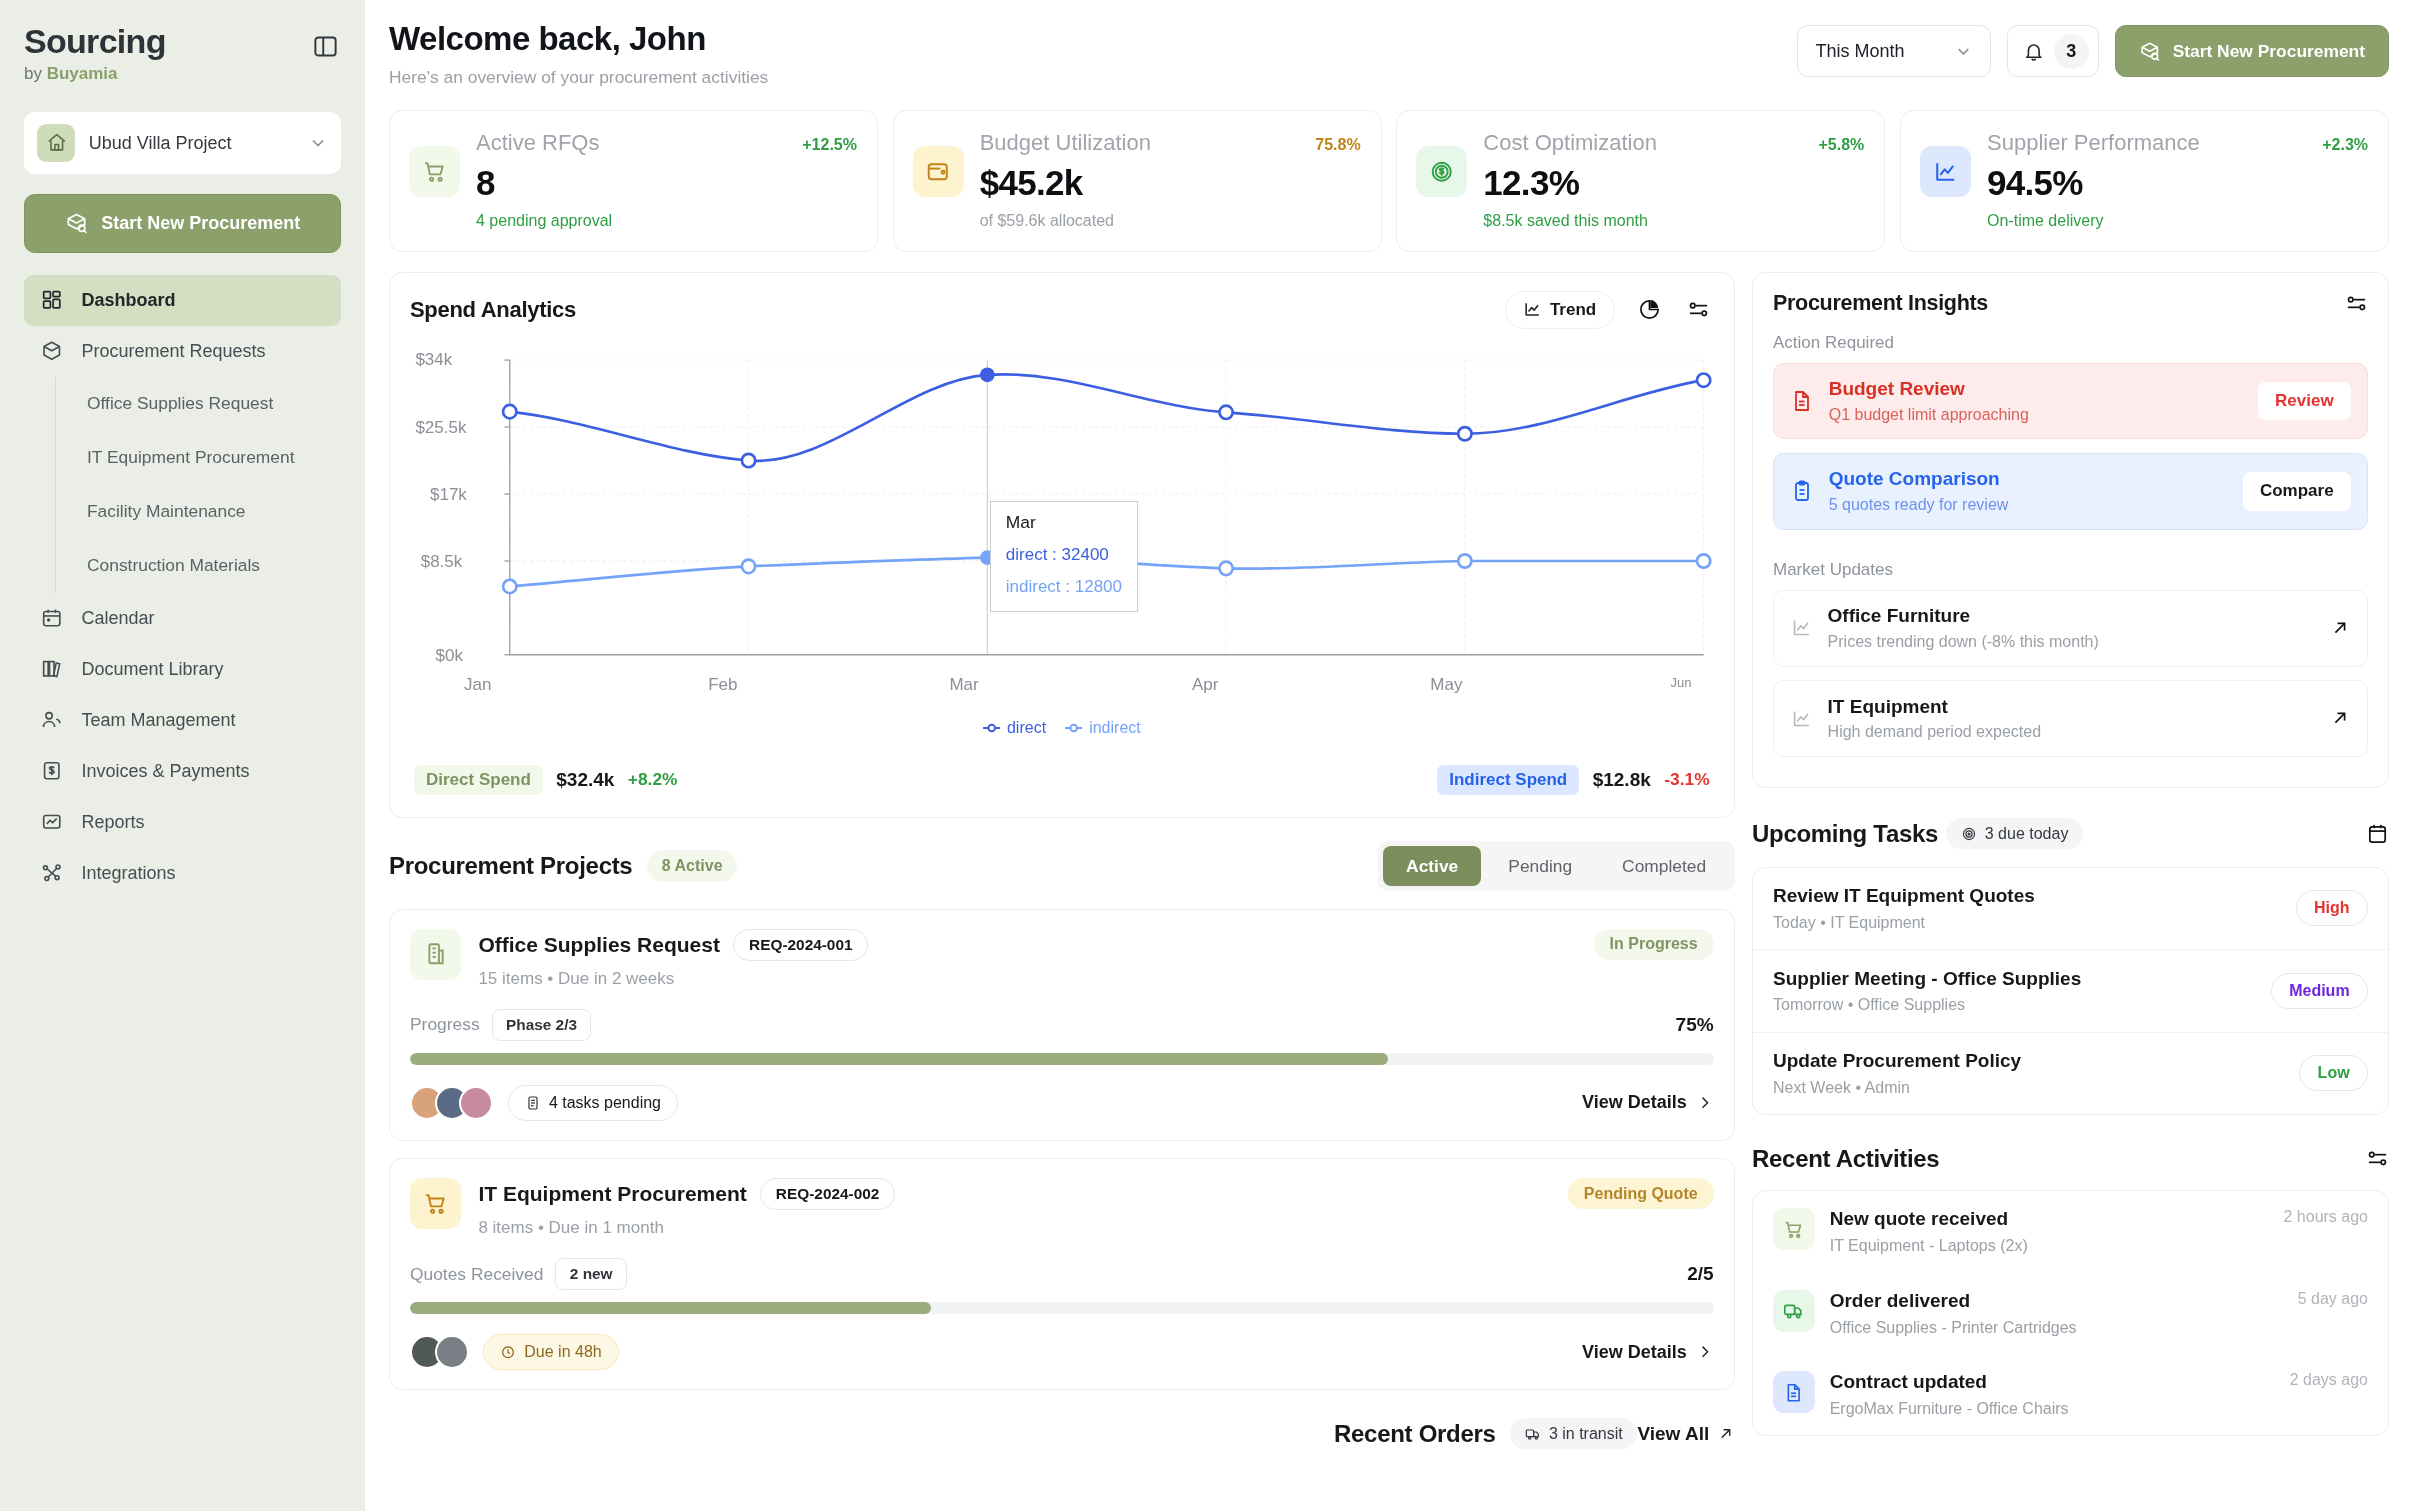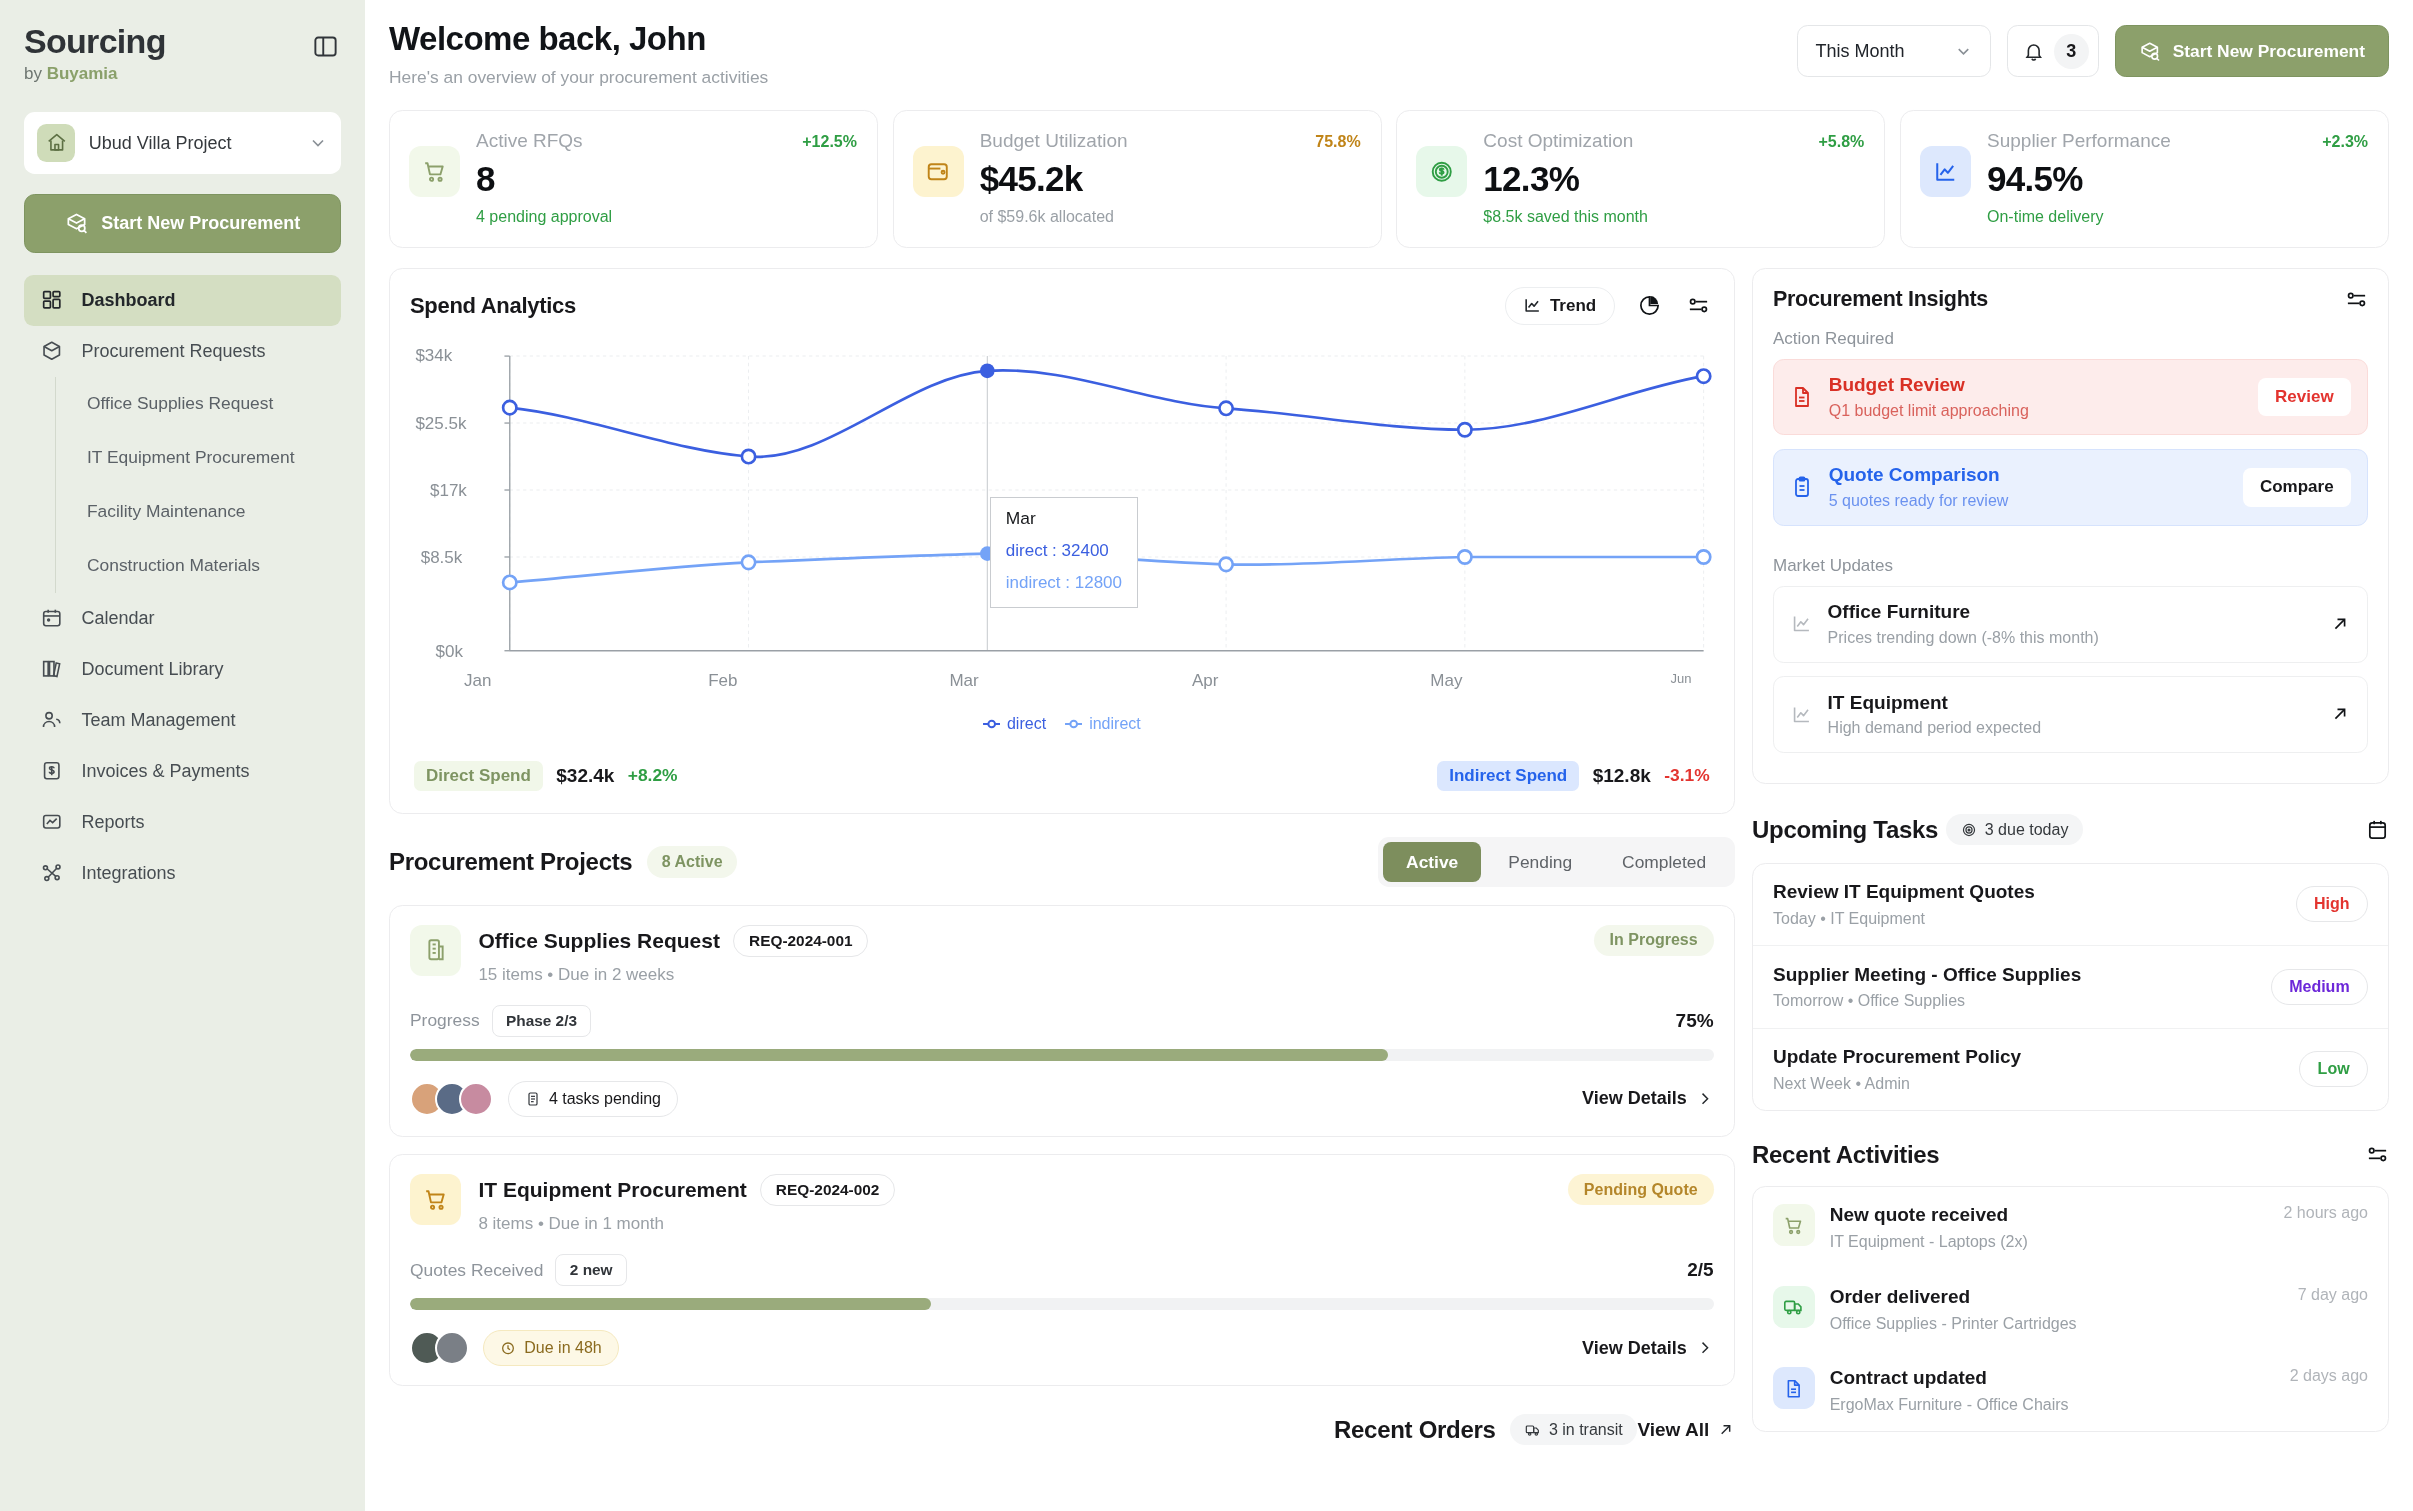--- a/index.html
+++ b/index.html
@@ -78,21 +78,21 @@
     cursor: pointer; border: 0.7px solid #7e9460;
   }
 
   
   .kpi-row { display: flex; gap: 14.7px; margin-top: 21.5px; }
   .kpi-card { flex: 1; border: 0.7px solid #ececee; border-radius: 13.4px; padding: 19px 20px 21.5px 19px; background:#fff; }
   .kpi-inner { display: flex; gap: 16px; }
   .kpi-icon { width: 51px; height: 51px; border-radius: 12px; display:flex; align-items:center; justify-content:center; flex:0 0 51px; margin-top: 16px;}
   .kpi-body { flex:1; }
   .kpi-head { display: flex; justify-content: space-between; align-items: baseline; }
-  .kpi-label { font-size: 19px; color: #a0a5ab; }
+  .kpi-label { font-size: 22px; color: #a0a5ab; }
   .kpi-delta { font-size: 16px; font-weight: 600; }
   .kpi-value { font-size: 35px; font-weight: 700; letter-spacing: -0.7px; margin-top: 6.7px; color:#0d0f12;}
   .kpi-foot { font-size: 16px; margin-top: 9.4px; }
 
   
   .content { display: flex; gap: 17.4px; margin-top: 20px; }
   .col-left { flex: 1; min-width: 0; }
   .col-right { width: 637px; flex: 0 0 637px; }
 
   .card { border: 0.7px solid #ececee; border-radius: 13.4px; background: #fff; }
@@ -912,21 +912,21 @@
                   <rect x="2" y="6" width="11" height="10" rx="1.5"></rect>
                   <path d="M13 9h4l3 3.2V16h-7z"></path>
                   <circle cx="7" cy="18" r="1.8"></circle>
                   <circle cx="17" cy="18" r="1.8"></circle>
                 </svg>
             </span>
             <span class="act-body">
               <span class="act-t" style="display:block">Order delivered</span>
               <span class="act-s" style="display:block">Office Supplies - Printer Cartridges</span>
             </span>
-            <span class="act-time">7 day ago</span>
+            <span class="act-time">5 day ago</span>
           </div>
           <div class="act-row">
             <span class="act-ic" style="background:#dde8fd">
               <svg width="21.5" height="21.5" viewBox="0 0 24 24" fill="none" stroke="#2563eb" stroke-width="1.8" stroke-linejoin="round">
                   <path d="M6 3h7l5 5v13H6z"></path>
                   <polyline points="13 3 13 8 18 8"></polyline>
                   <line x1="9" y1="12.5" x2="14.5" y2="12.5"></line>
                   <line x1="9" y1="16" x2="14.5" y2="16"></line>
                 </svg>
             </span>

